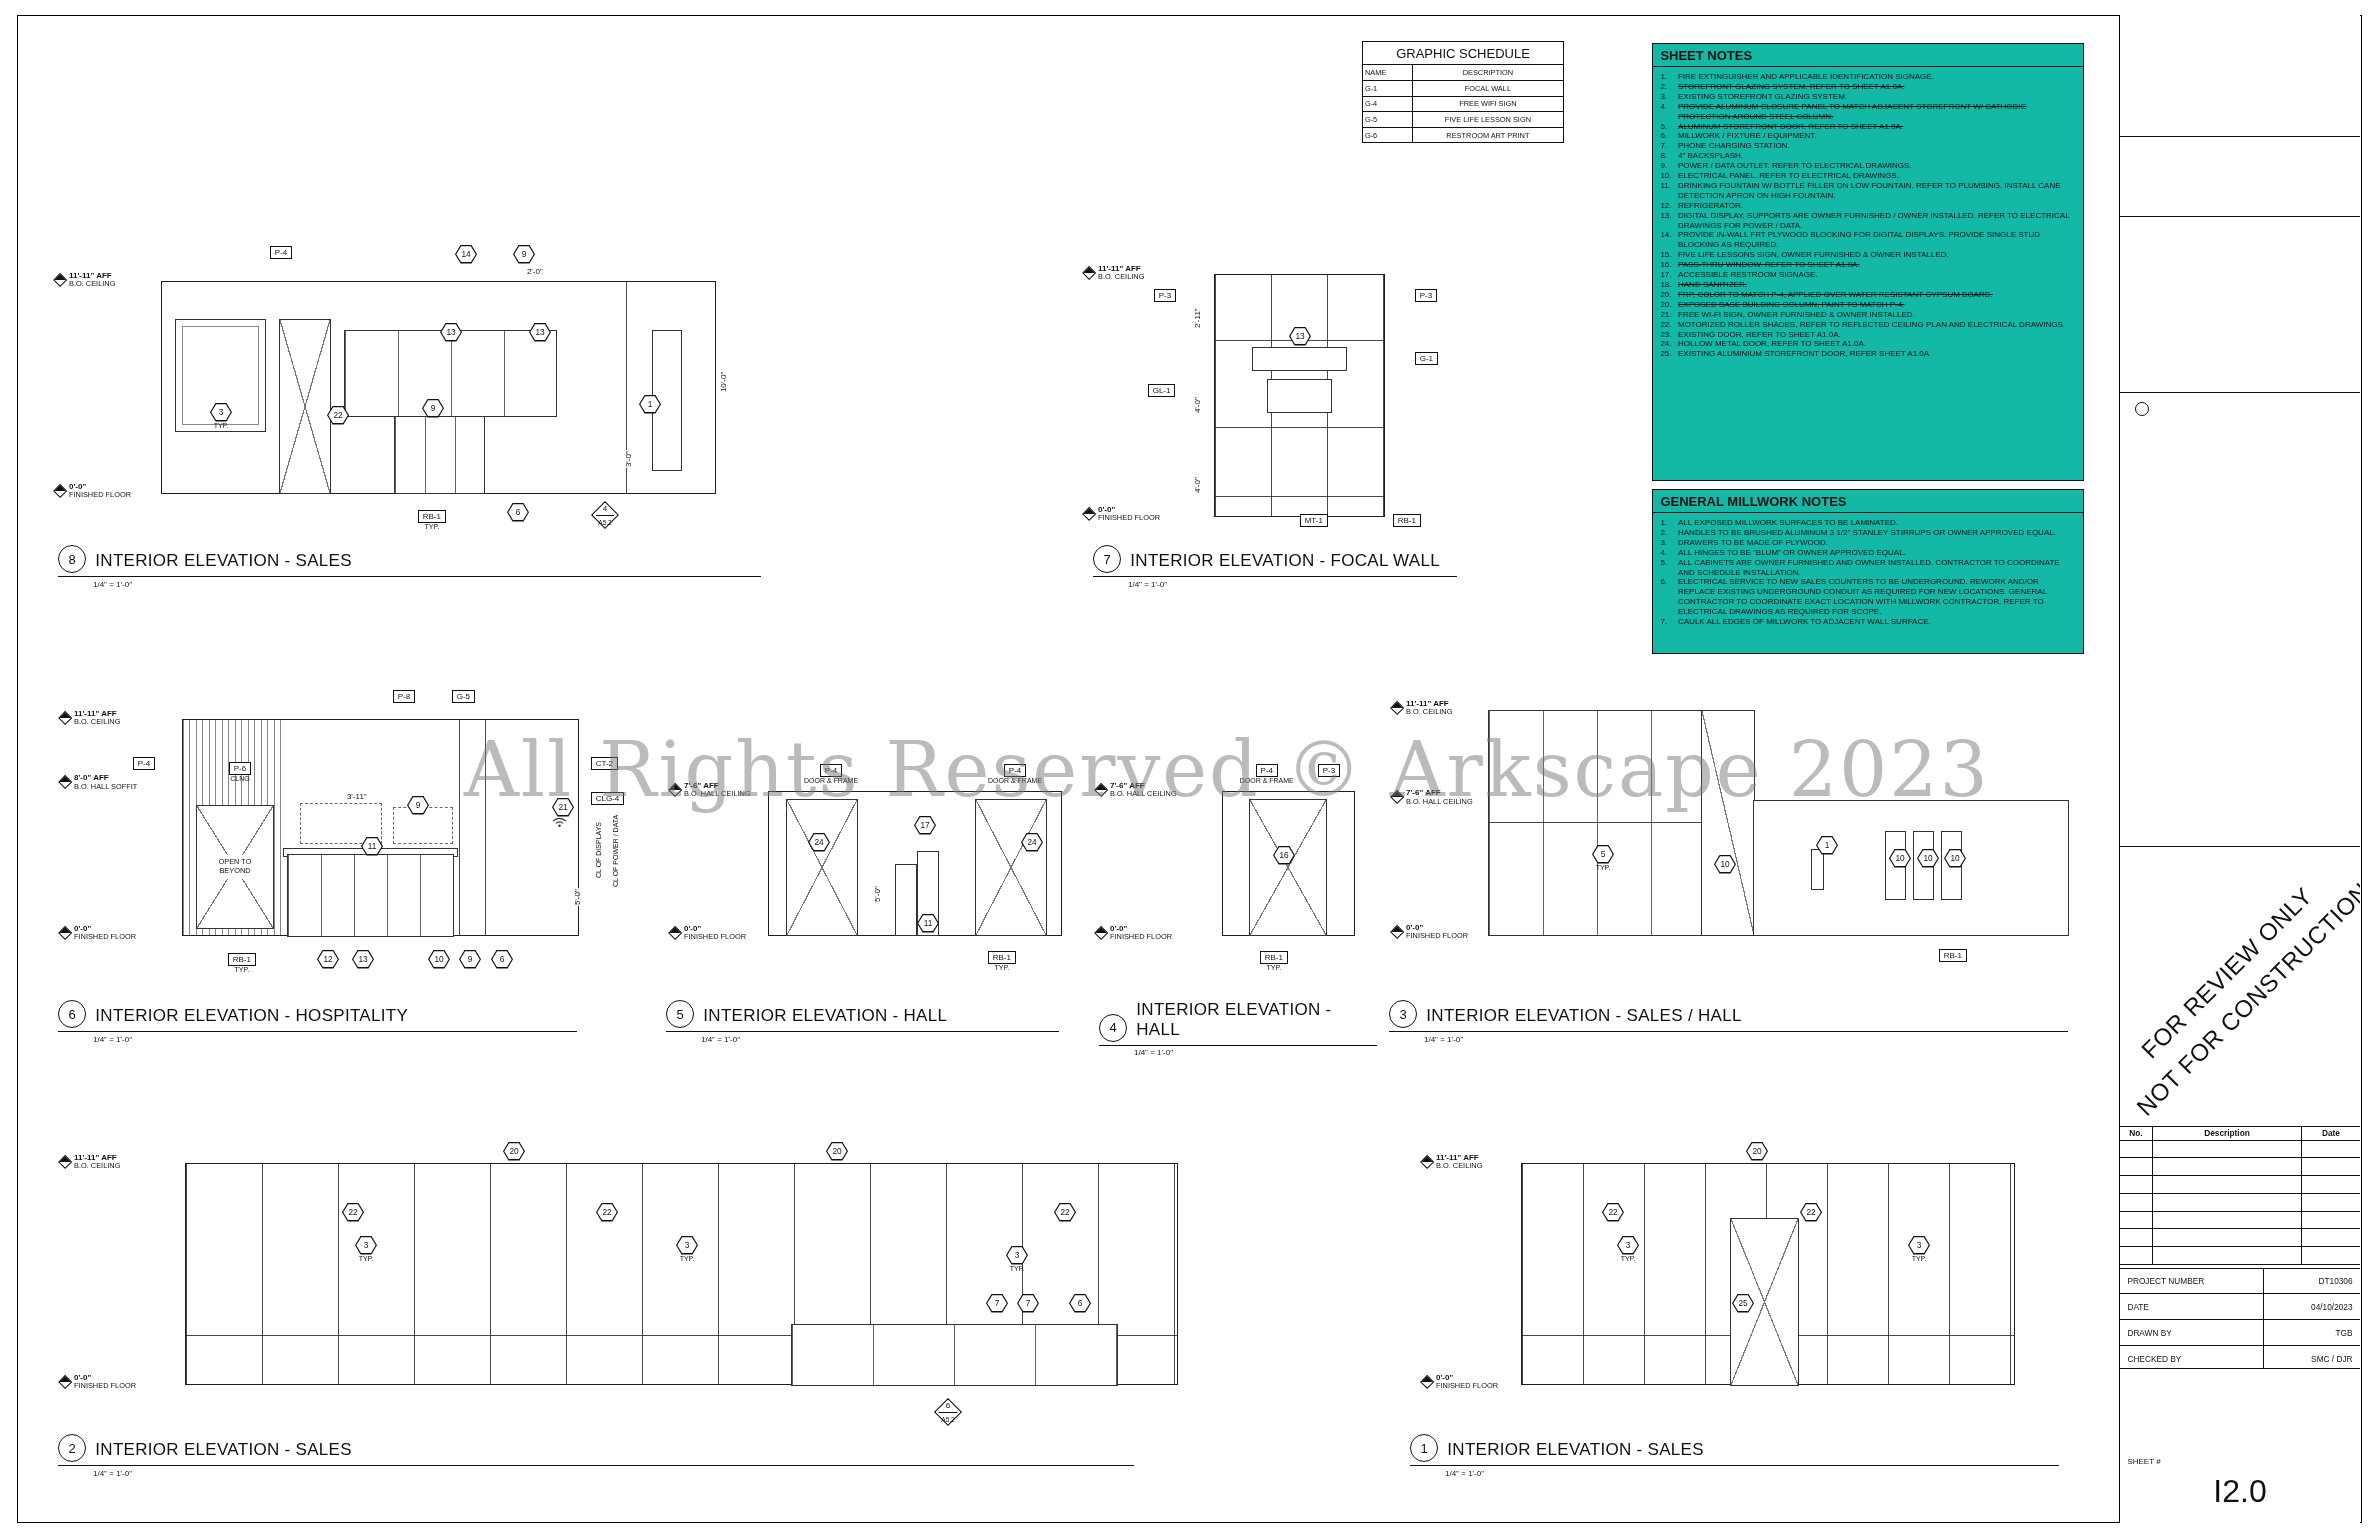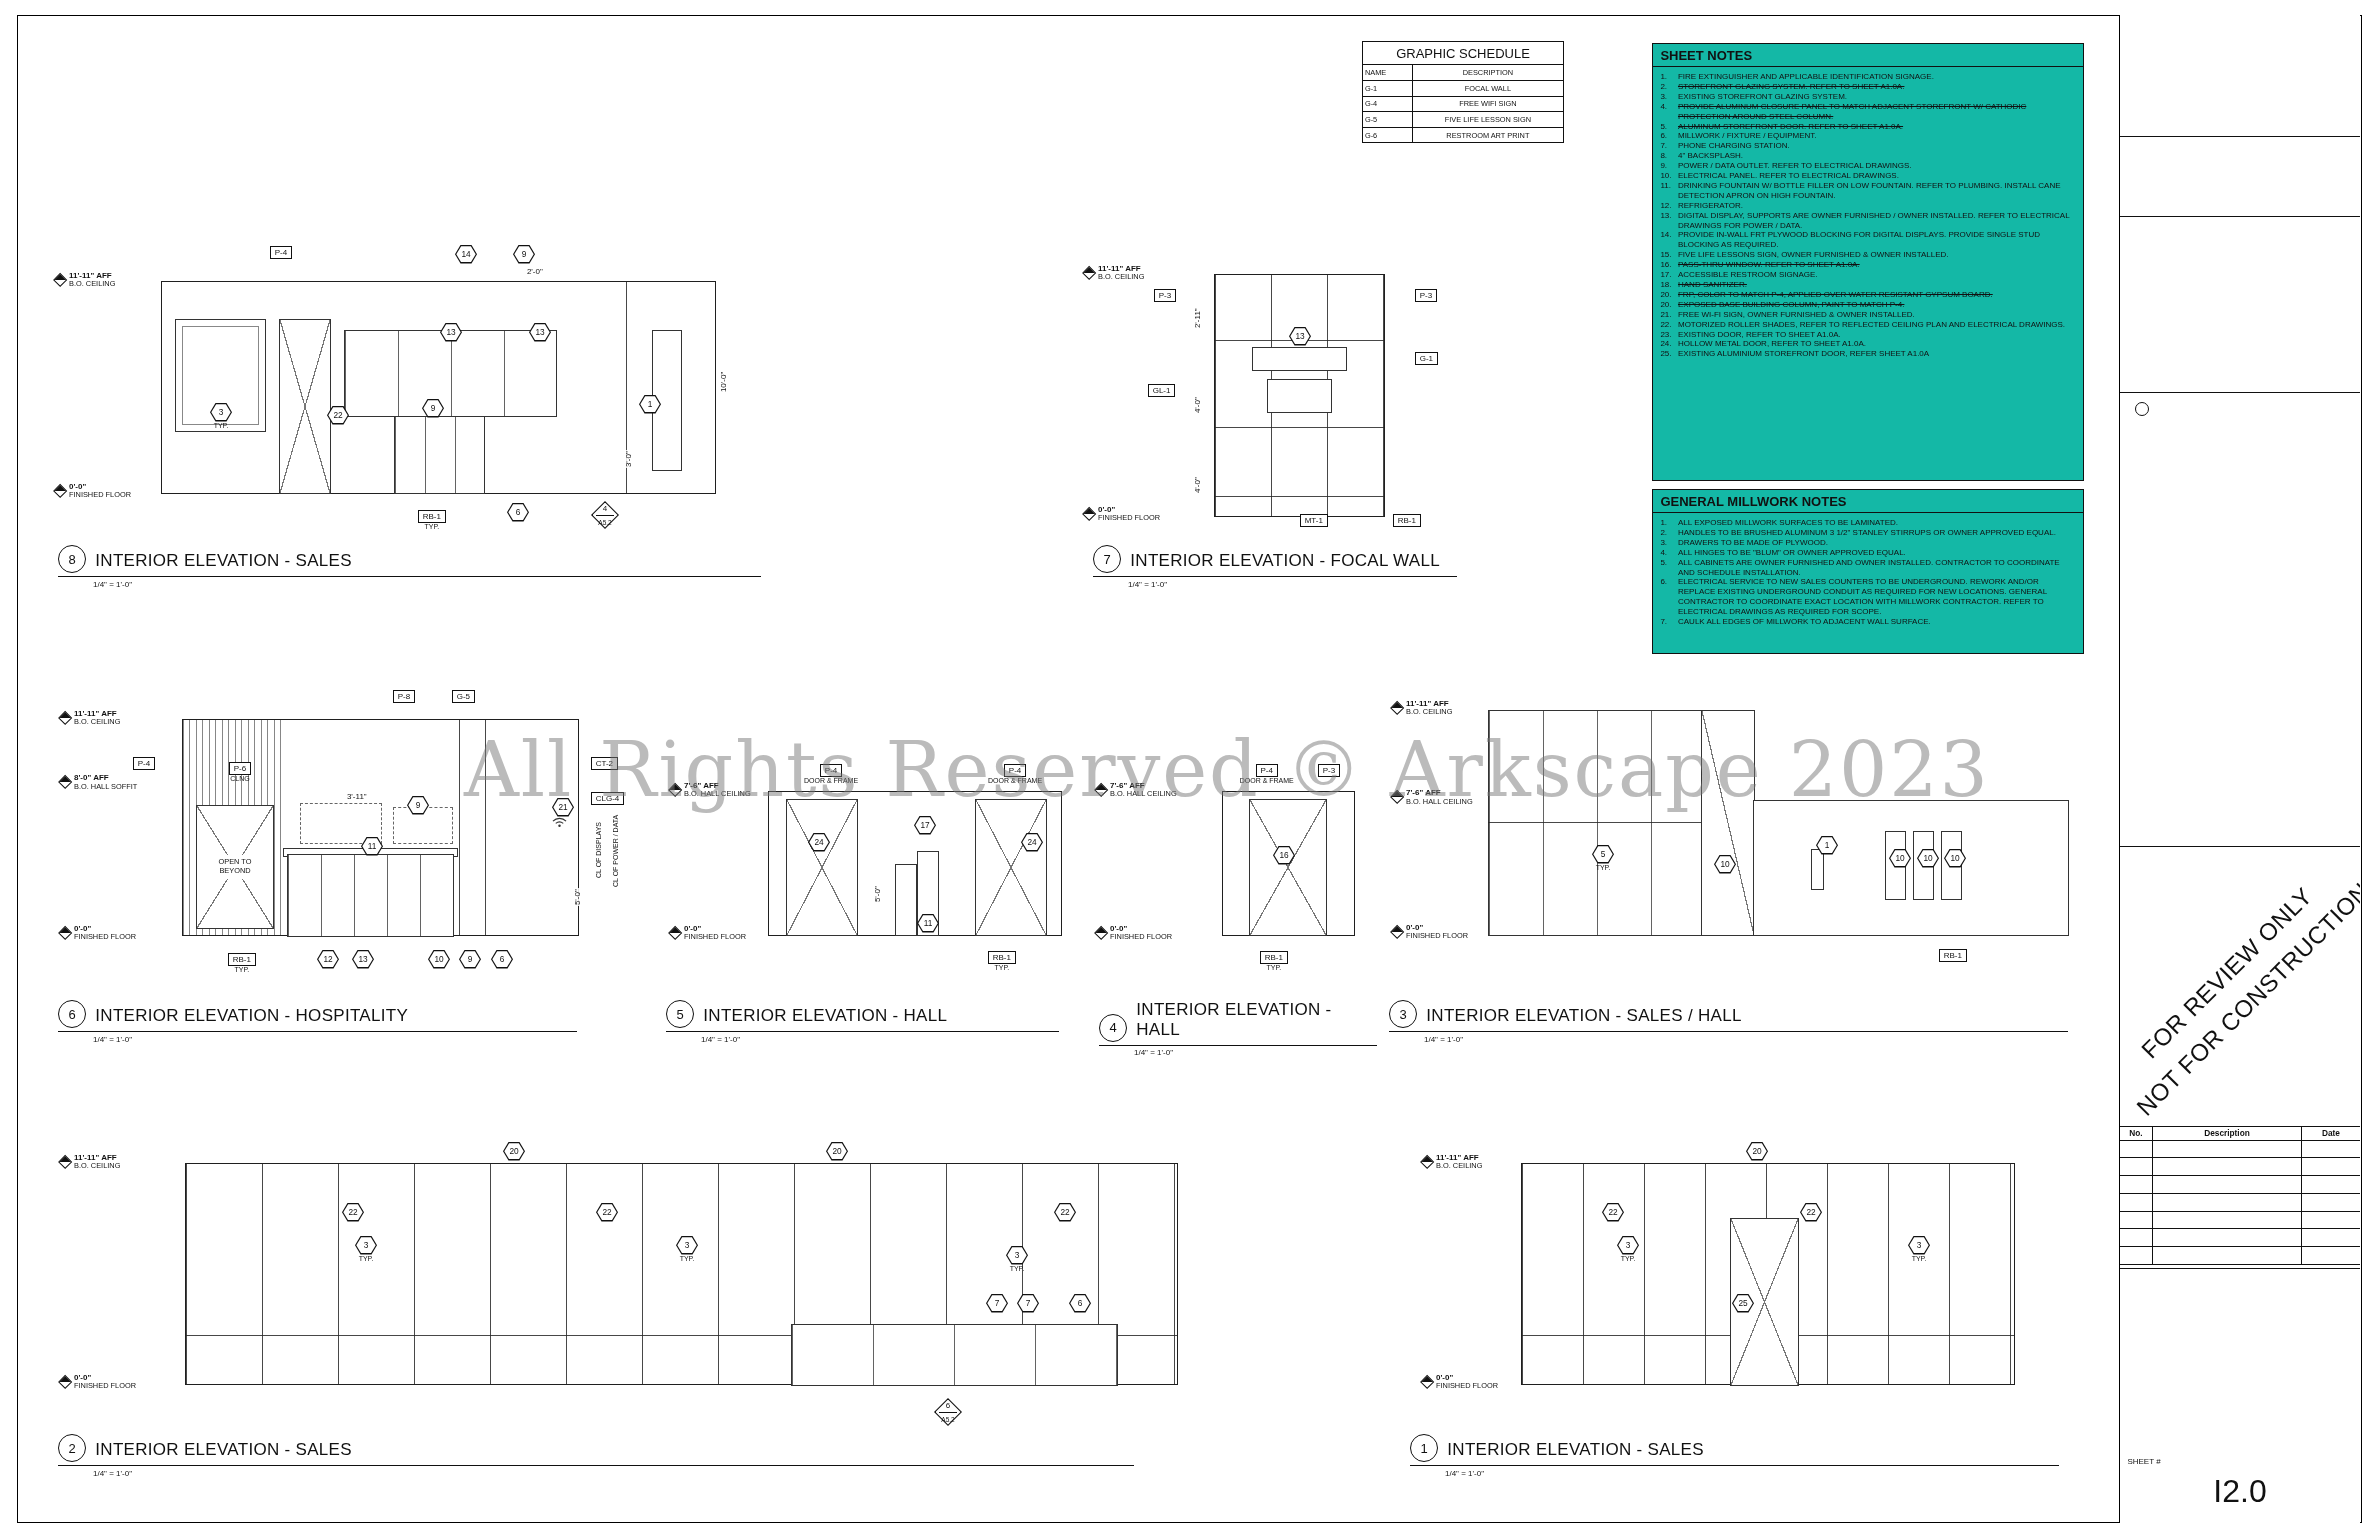--- a/index.html
+++ b/index.html
@@ -831,19 +831,39 @@
             <span class="rc2"></span>
             <span class="rc3"></span>
           </div>
           <div class="rev-row">
             <span class="rc1"></span>
             <span class="rc2"></span>
             <span class="rc3"></span>
           </div>
         </div>
     </div>
+    <div class="tb-sec" style="top:1253px;height:100px">
+      <div>
+          <div class="tb-frow">
+            <span class="tb-lab">PROJECT NUMBER</span>
+            <span class="tb-val">DT10306</span>
+          </div>
+          <div class="tb-frow">
+            <span class="tb-lab">DATE</span>
+            <span class="tb-val">04/10/2023</span>
+          </div>
+          <div class="tb-frow">
+            <span class="tb-lab">DRAWN BY</span>
+            <span class="tb-val">TGB</span>
+          </div>
+          <div class="tb-frow">
+            <span class="tb-lab">CHECKED BY</span>
+            <span class="tb-val">SMC / DJR</span>
+          </div>
+        </div>
+    </div>
     <div class="tb-sec last" style="top:1438px;height:70px">
       <span class="tb-small">SHEET #</span>
       <div class="tb-sheetnum">I2.0</div>
     </div>
   </div>
 </div>
 
 
 </body></html>

